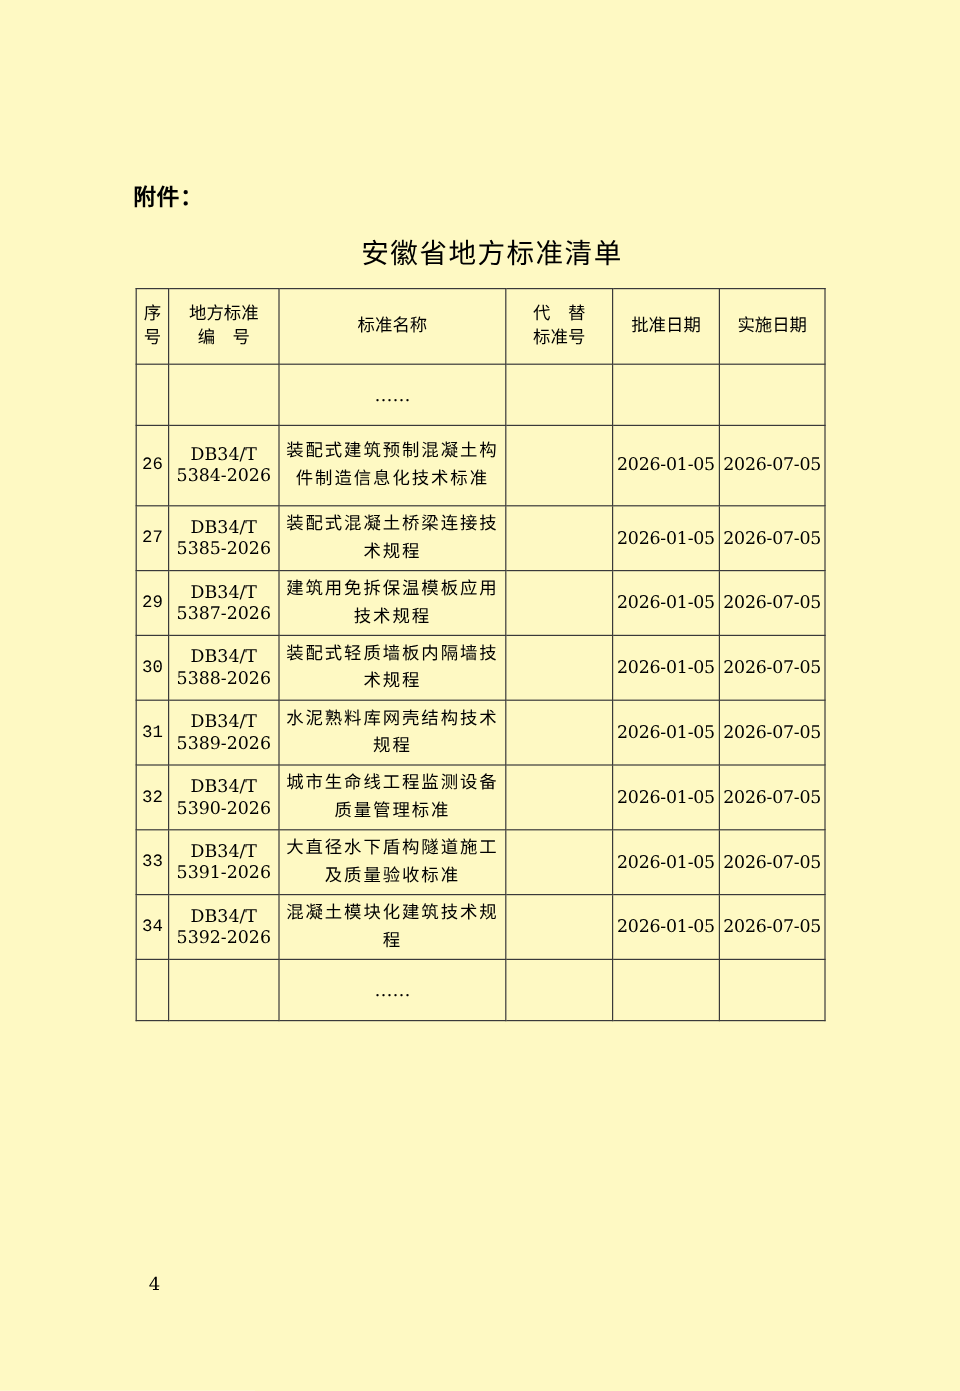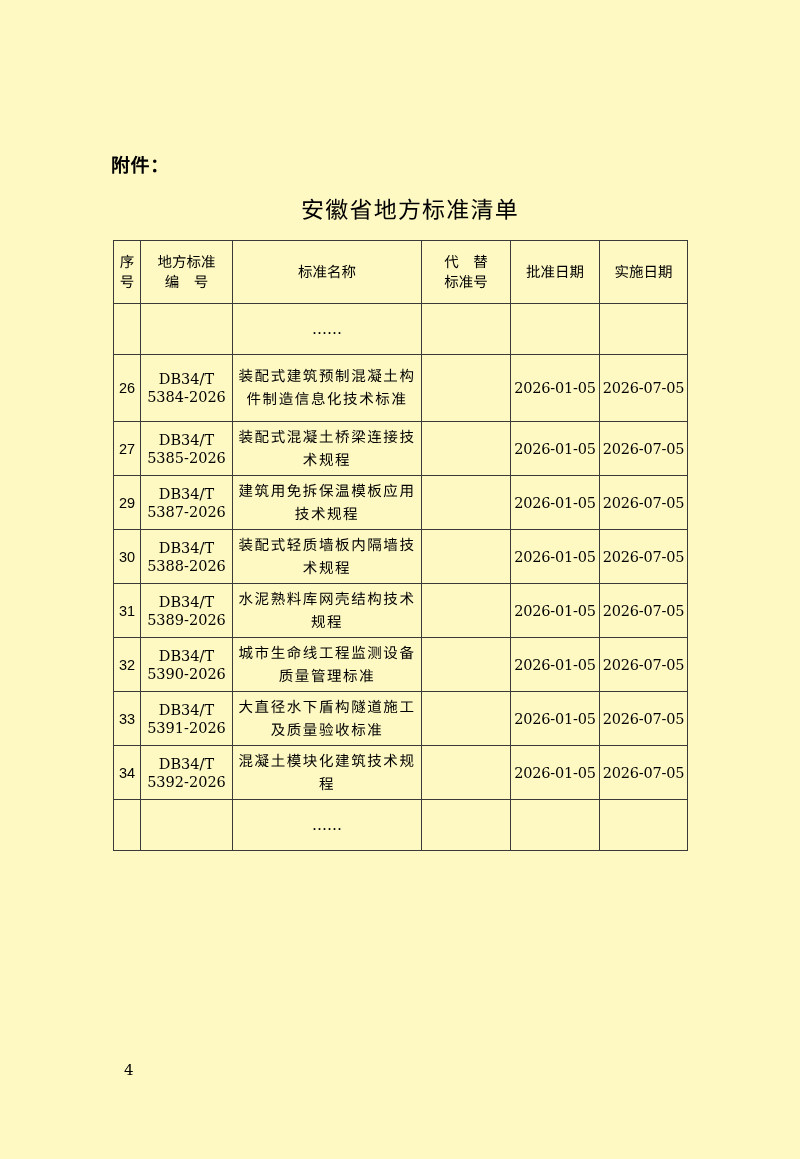--- a/index.html
+++ b/index.html
@@ -36,21 +36,21 @@
     white-space: nowrap;
   }
 
   
   .doc-title {
     position: absolute;
     left: 0;
     right: 0;
     top: 196px;
     text-align: center;
-    font-family: Liberation Mono, monospace;
+    font-family: Liberation Serif, serif;
     font-size: 23px;
     line-height: 32px;
     letter-spacing: 1.2px;
     font-weight: 500;
     white-space: nowrap;
     padding-left: 20px;
   }
 
   
   .table-wrap {
@@ -102,21 +102,21 @@
     font-size: 15px;
     letter-spacing: 0px;
     line-height: 18px;
     display: block;
   }
 
   
   tr.data-row td { font-size: 14.5px; }
 
   td.seq-cell {
-    font-family: Liberation Sans, sans-serif;
+    font-family: Liberation Mono, monospace;
     font-size: 13.5px;
   }
 
   td.code-cell {
     font-family: "DejaVu Serif", "Liberation Serif", serif;
     font-size: 13px;
     line-height: 18px;
   }
   .code-line { display: block; white-space: nowrap; }
 

